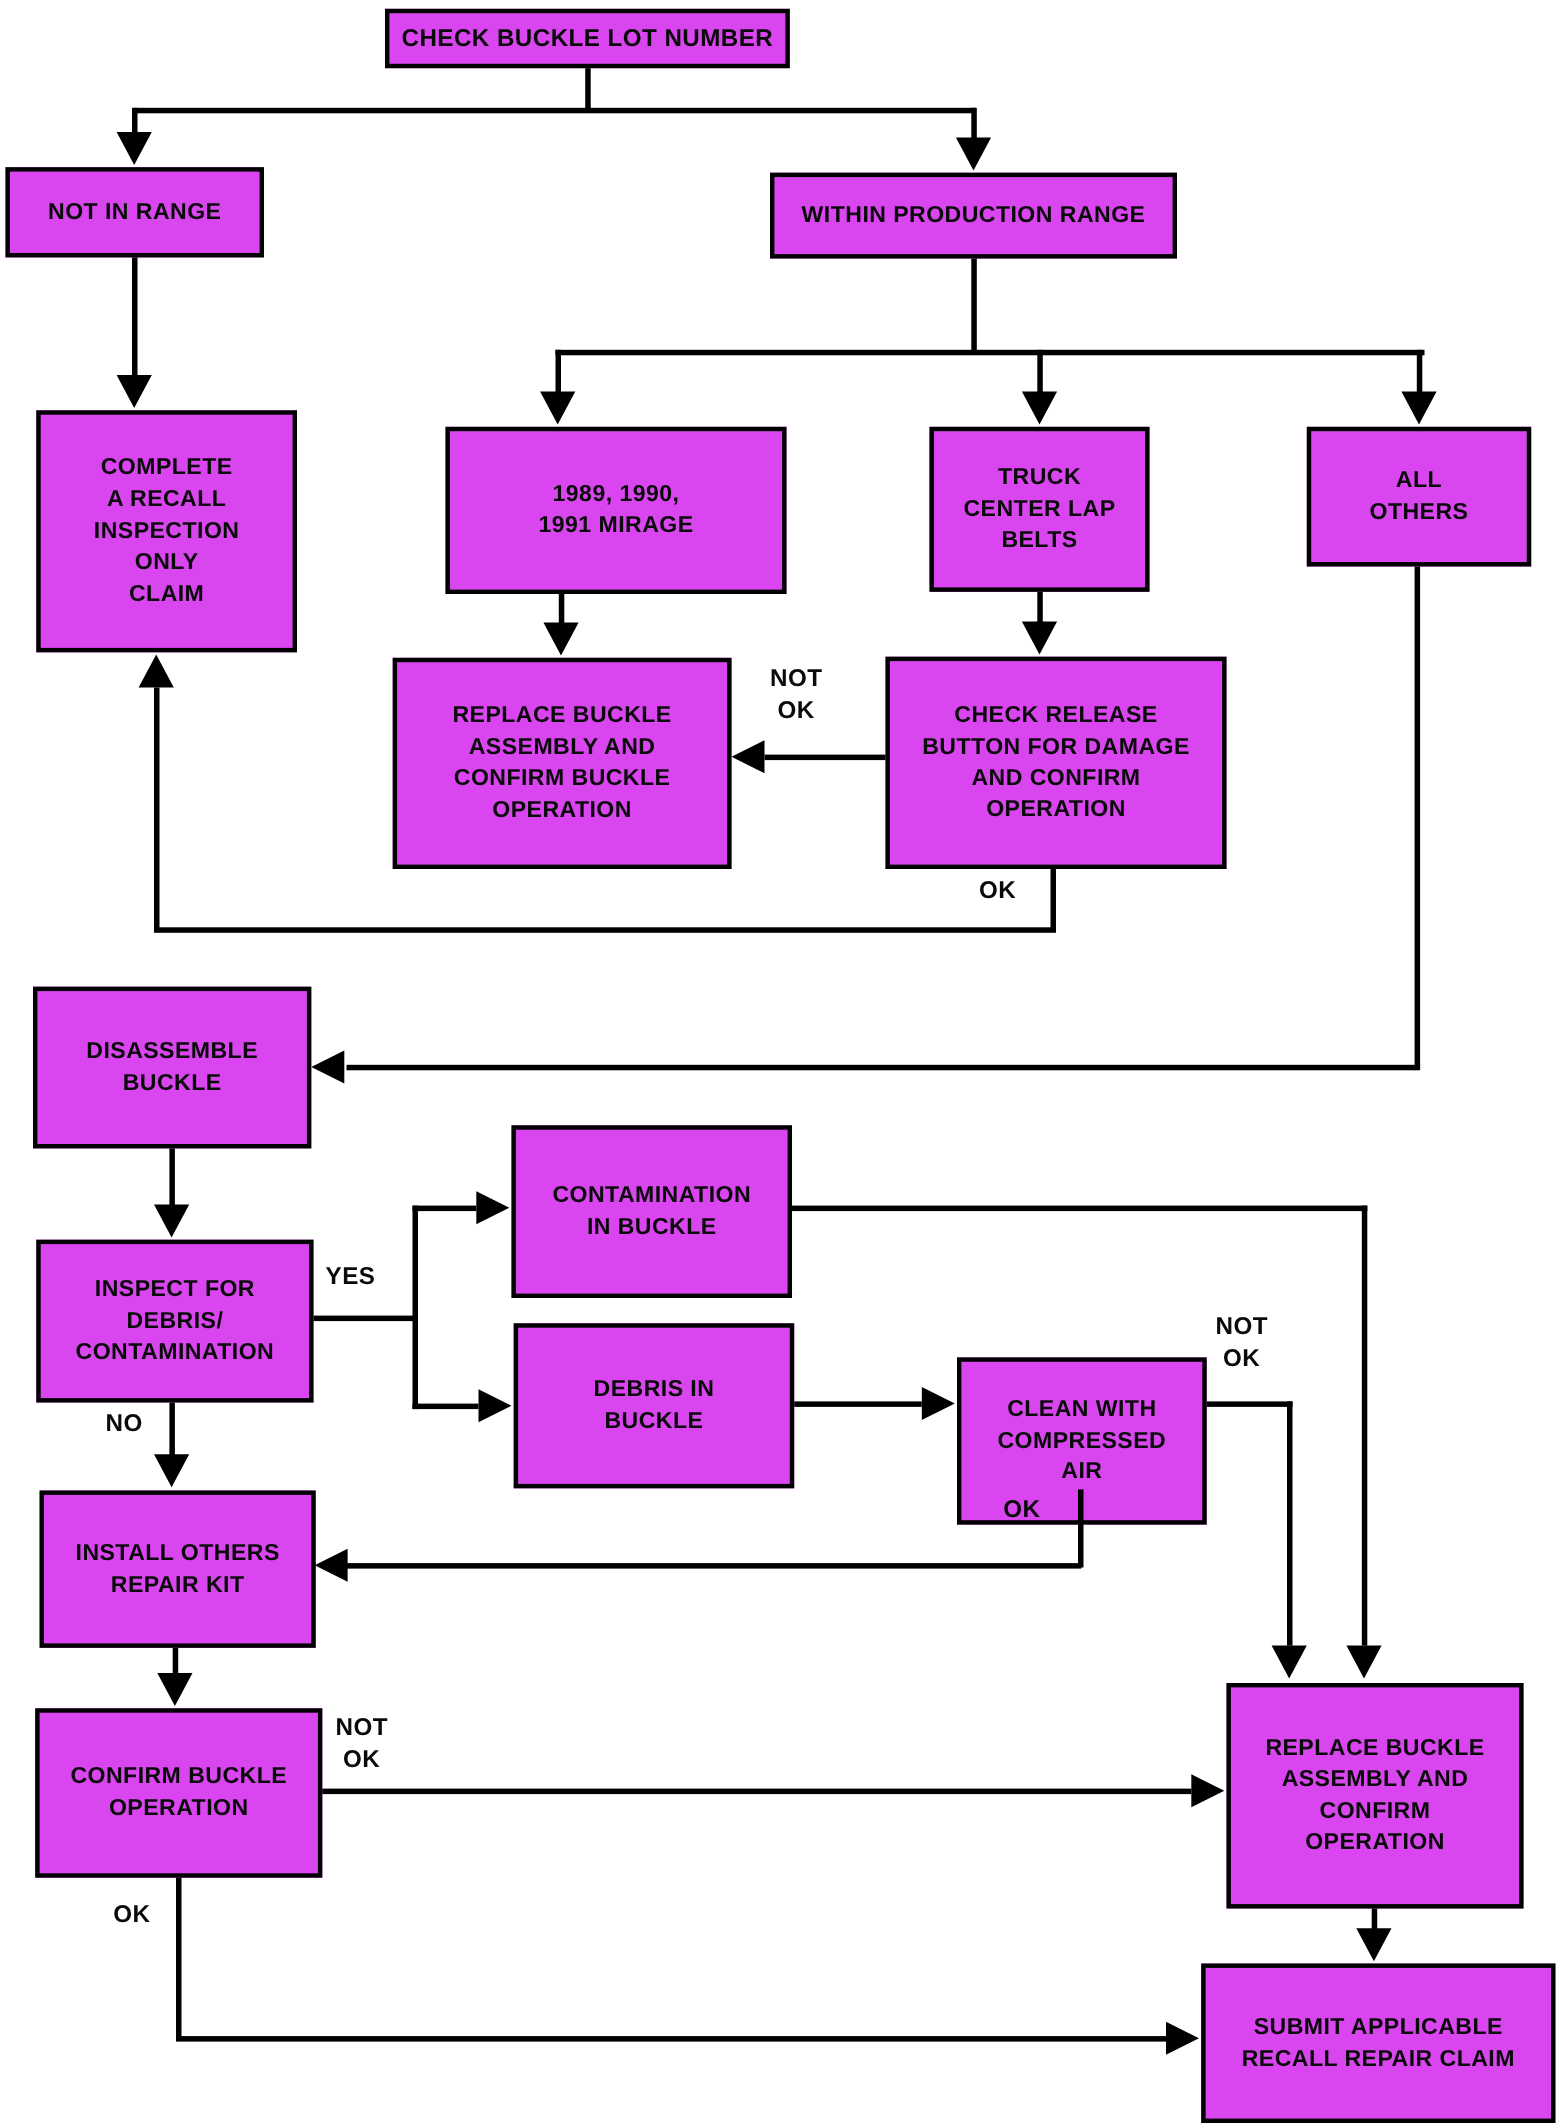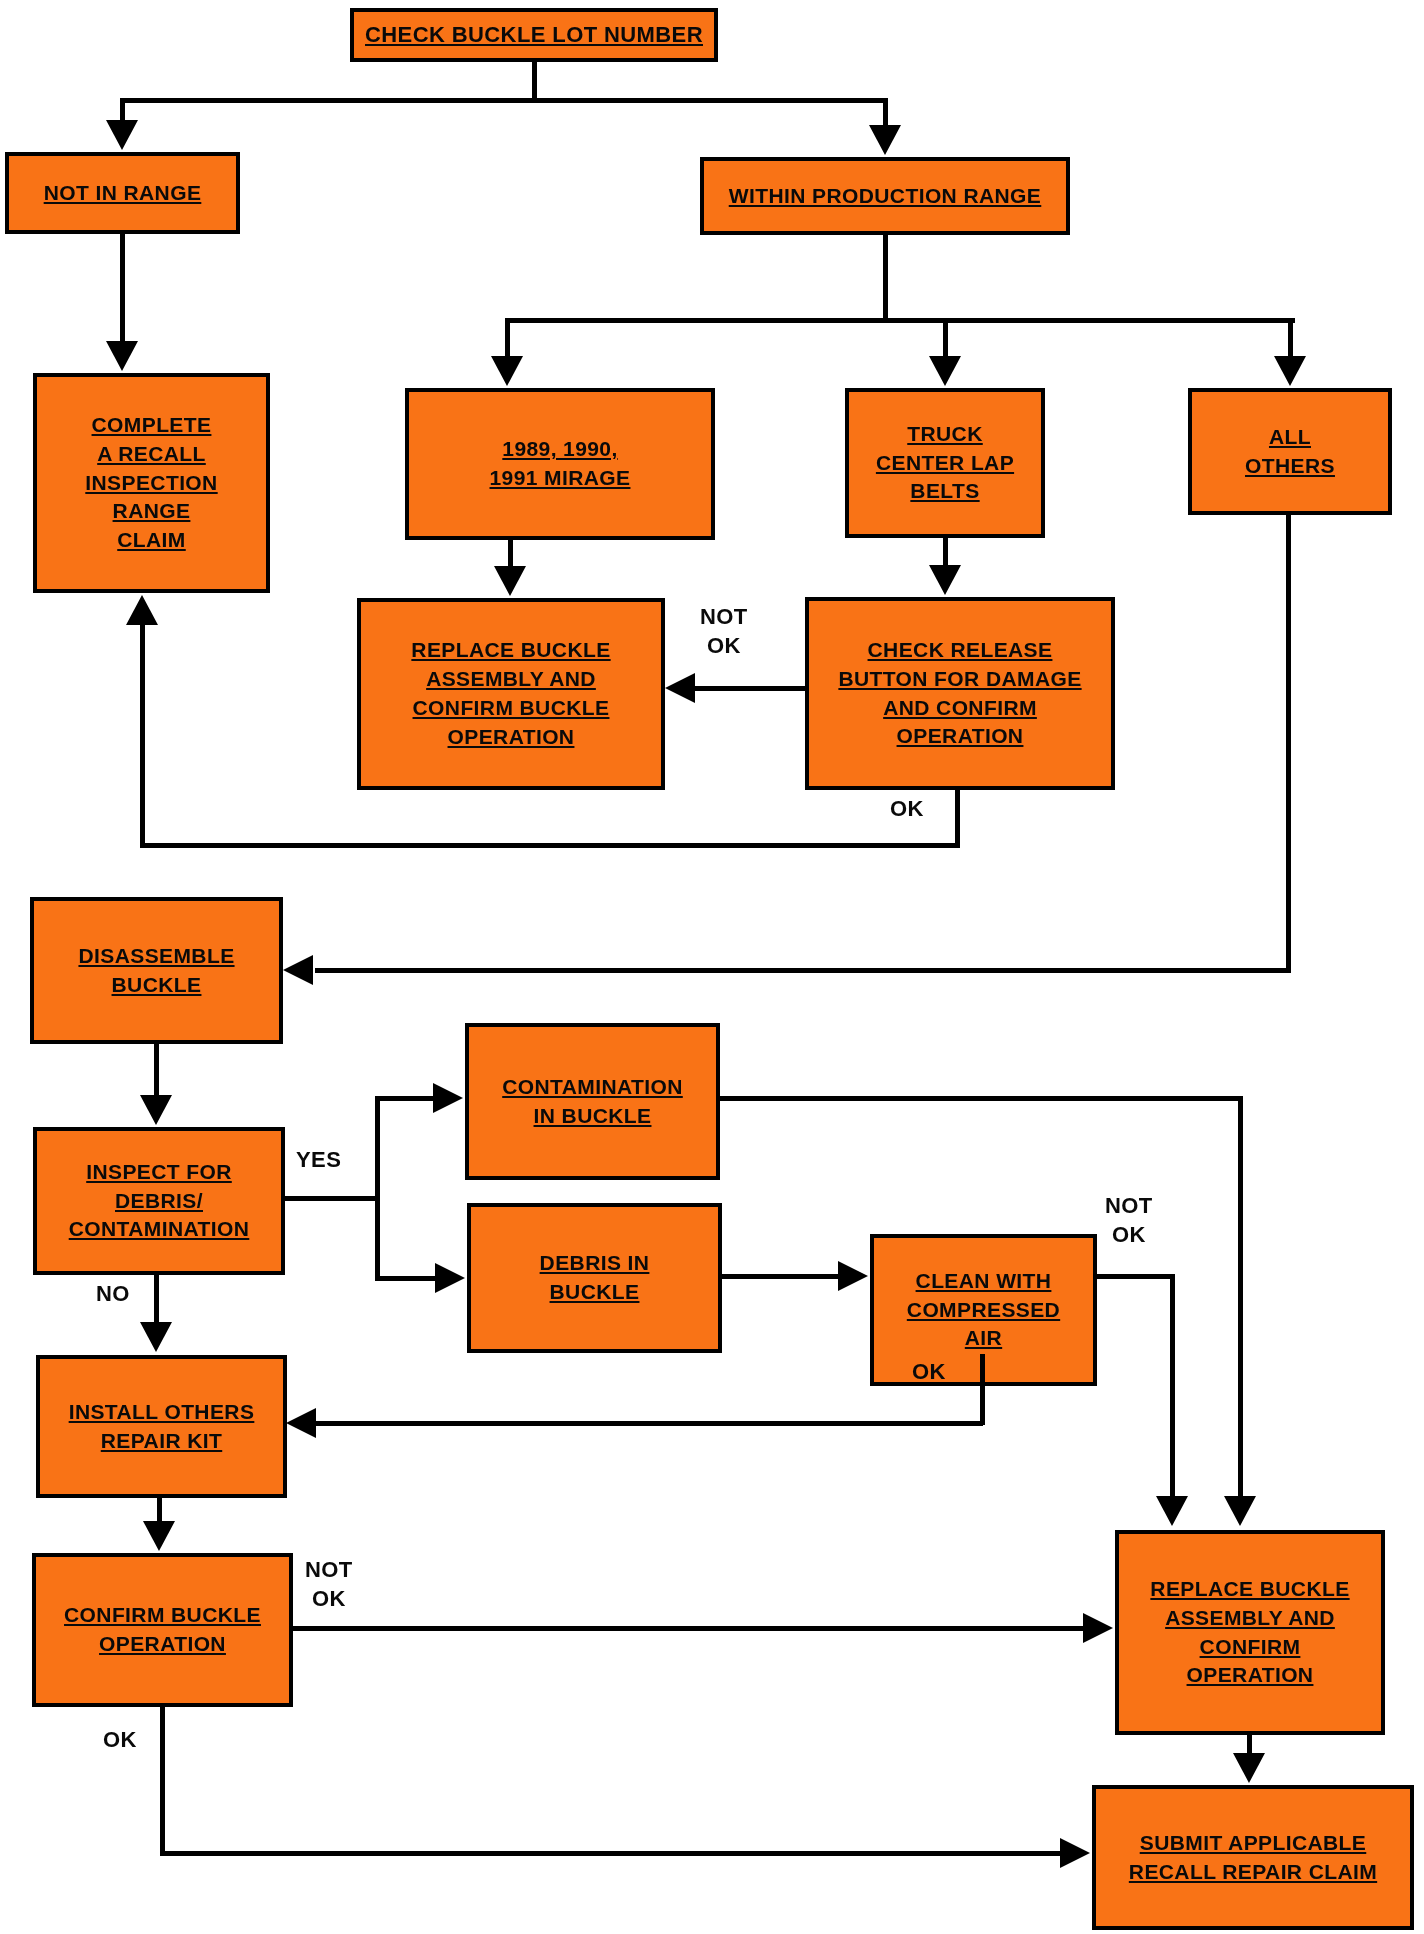--- a/index.html
+++ b/index.html
@@ -13,32 +13,31 @@
     height: 1934px;
     background: #ffffff;
     font-family: "Liberation Sans", sans-serif;
     color: #0a0a0a;
     overflow: hidden;
   }
   .box {
     position: absolute;
     box-sizing: border-box;
     border: 4px solid #000;
-    background: #f97316;
+    background: #d946ef;
     display: flex;
     align-items: center;
     justify-content: center;
     text-align: center;
     font-size: 21px;
     font-weight: 700;
     letter-spacing: 0.4px;
     line-height: 1.38;
     white-space: pre-line;
     padding: 4px 0;
-    text-decoration: underline;
   }
   .ln {
     position: absolute;
     background: #000;
   }
   .ar { position: absolute; width: 0; height: 0; }
   .ar.down  { border-left: 16px solid transparent; border-right: 16px solid transparent; border-top: 30px solid #000; }
   .ar.up    { border-left: 16px solid transparent; border-right: 16px solid transparent; border-bottom: 30px solid #000; }
   .ar.left  { border-top: 15px solid transparent; border-bottom: 15px solid transparent; border-right: 30px solid #000; }
   .ar.right { border-top: 15px solid transparent; border-bottom: 15px solid transparent; border-left: 30px solid #000; }
@@ -59,21 +58,21 @@
 
   <div class="box" style="left:350px; top:8px; width:368px; height:54px; font-size:22px;">CHECK BUCKLE LOT NUMBER</div>
 
   <div class="box" style="left:5px; top:152px; width:235px; height:82px;">NOT IN RANGE</div>
 
   <div class="box" style="left:700px; top:157px; width:370px; height:78px;">WITHIN PRODUCTION RANGE</div>
 
   <div class="box" style="left:33px; top:373px; width:237px; height:220px;">COMPLETE
 A RECALL
 INSPECTION
-RANGE
+ONLY
 CLAIM</div>
 
   <div class="box" style="left:405px; top:388px; width:310px; height:152px;">1989, 1990,
 1991 MIRAGE</div>
 
   <div class="box" style="left:845px; top:388px; width:200px; height:150px;">TRUCK
 CENTER LAP
 BELTS</div>
 
   <div class="box" style="left:1188px; top:388px; width:204px; height:127px;">ALL

